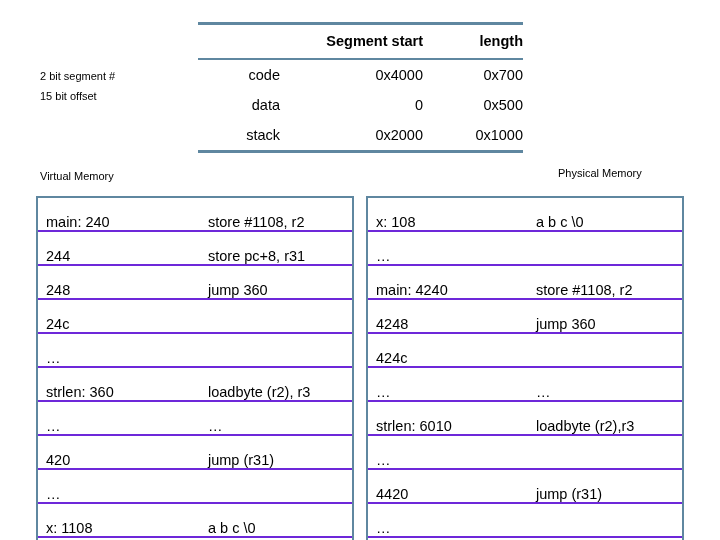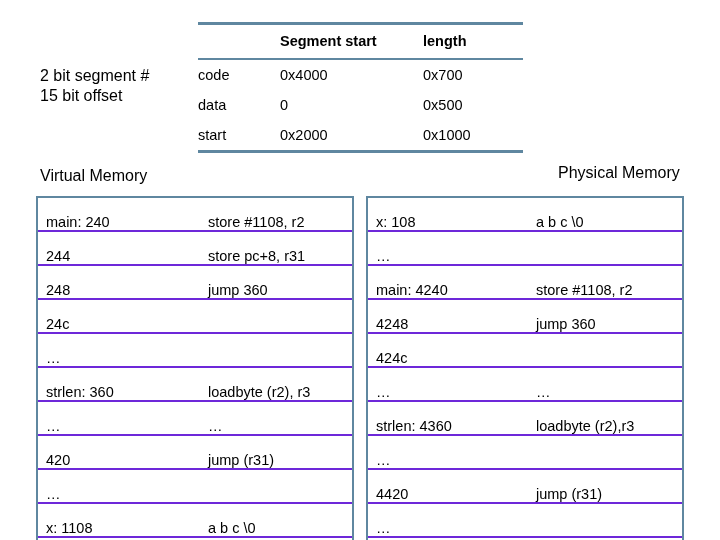--- a/index.html
+++ b/index.html
@@ -22,21 +22,21 @@
     left: 198px;
     top: 22px;
     width: 325px;
   }
   #segment-table table {
     border-collapse: collapse;
     width: 100%;
   }
   #segment-table td, #segment-table th {
     padding: 0;
-    text-align: left;
+    text-align: right;
     font-size: 14.5px;
     font-weight: normal;
     height: 30px;
     vertical-align: middle;
     white-space: nowrap;
   }
   #segment-table thead th {
     font-weight: bold;
     font-size: 14.5px;
     height: 32px;
@@ -49,21 +49,21 @@
   #segment-table tbody tr:last-child {
     border-bottom: 3px solid #5f87a0;
   }
   .seg-c1 { width: 82px; }
   .seg-c2 { width: 143px; }
   .seg-c3 { width: 100px; }
 
   
   .side-note {
     position: absolute;
-    font-size: 16px;
+    font-size: 11px;
     line-height: 20px;
     white-space: nowrap;
   }
   #bits-note { left: 40px; top: 66px; }
   #virtual-memory-label { left: 40px; top: 166px; }
   #physical-memory-label { left: 558px; top: 163px; text-align: right; }
 
   
   .mem-table {
     position: absolute;
@@ -128,21 +128,21 @@
           <td class="seg-c1">code</td>
           <td class="seg-c2">0x4000</td>
           <td class="seg-c3">0x700</td>
         </tr>
         <tr>
           <td class="seg-c1">data</td>
           <td class="seg-c2">0</td>
           <td class="seg-c3">0x500</td>
         </tr>
         <tr>
-          <td class="seg-c1">start</td>
+          <td class="seg-c1">stack</td>
           <td class="seg-c2">0x2000</td>
           <td class="seg-c3">0x1000</td>
         </tr>
       </tbody>
   </table>
 </div>
 
 <div class="mem-table" id="virtual-memory-table">
   <table>
       <tbody id="virtual-memory-body">
@@ -215,21 +215,21 @@
         </tr>
         <tr>
           <td class="col-addr">424c</td>
           <td class="col-val"></td>
         </tr>
         <tr>
           <td class="col-addr ellipsis">…</td>
           <td class="col-val ellipsis">…</td>
         </tr>
         <tr>
-          <td class="col-addr">strlen: 4360</td>
+          <td class="col-addr">strlen: 6010</td>
           <td class="col-val">loadbyte (r2),r3</td>
         </tr>
         <tr>
           <td class="col-addr ellipsis">…</td>
           <td class="col-val"></td>
         </tr>
         <tr>
           <td class="col-addr">4420</td>
           <td class="col-val">jump (r31)</td>
         </tr>

